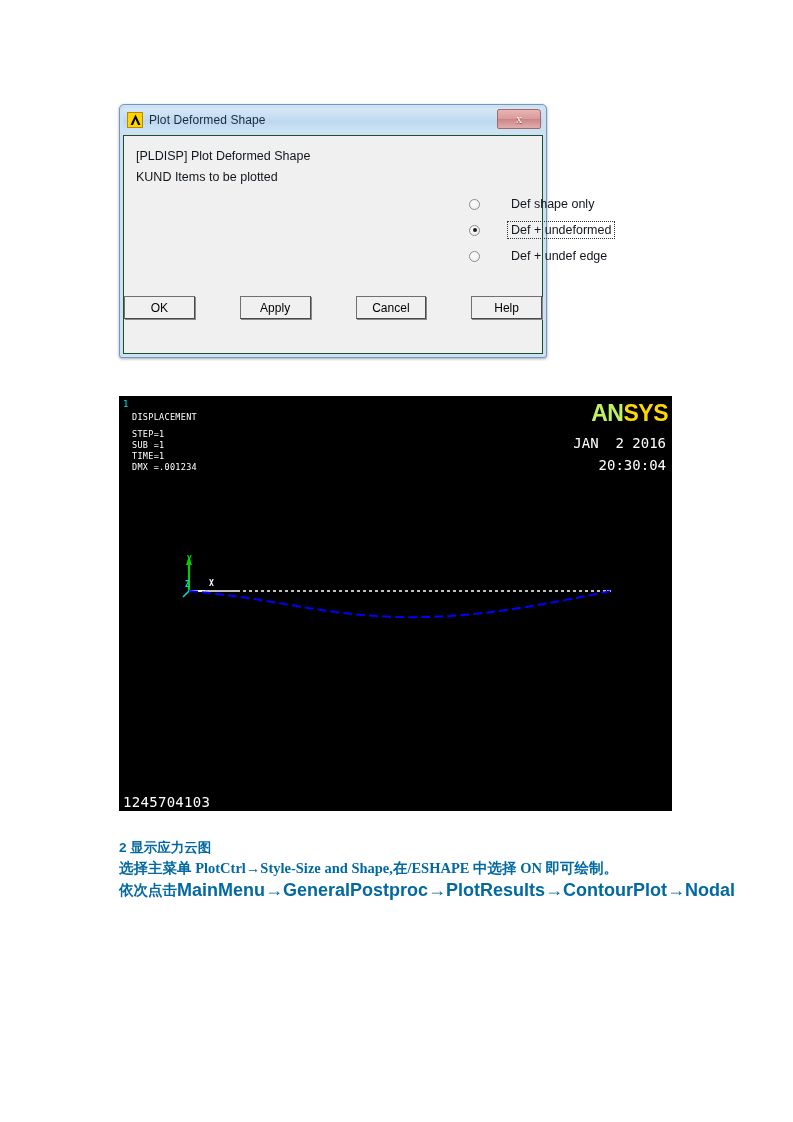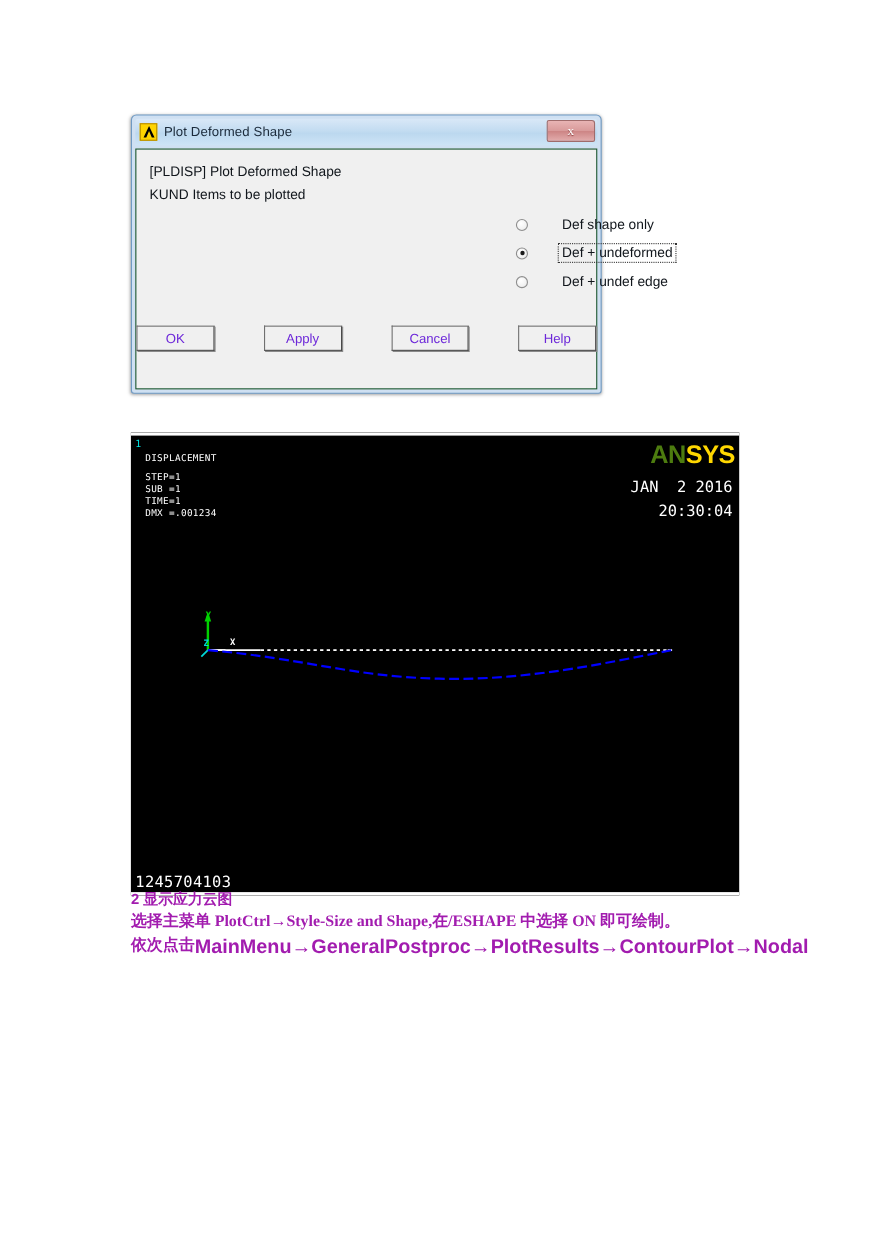--- a/index.html
+++ b/index.html
@@ -146,21 +146,21 @@
   .dlg-btn {
     width: 75px;
     height: 23px;
     background: #f0f0f0;
     border: 1px solid #707070;
     border-right-color: #4a4a4a;
     border-bottom-color: #4a4a4a;
     box-shadow: 1px 1px 0 #8a8a8a;
     box-sizing: border-box;
     font-size: 12px;
-    color: #6d28d9;
+    color: #000000;
     display: flex;
     align-items: center;
     justify-content: center;
     font-family: "Liberation Sans", sans-serif;
     cursor: pointer;
   }
 
   
   .plot {
     position: absolute;
@@ -200,21 +200,21 @@
   .ansys-logo {
     position: absolute;
     right: 4px;
     top: 8px;
     font-family: "Liberation Sans", sans-serif;
     font-weight: bold;
     font-size: 23px;
     letter-spacing: -0.5px;
     line-height: 24px;
   }
-  .ansys-logo .an  { color: #4d7c0f; }
+  .ansys-logo .an  { color: #bef264; }
   .ansys-logo .sys { color: #ffd700; }
   .plot-date {
     position: absolute;
     right: 6px;
     top: 34px;
     color: #ffffff;
     font-family: "DejaVu Sans Mono", "Liberation Mono", monospace;
     font-size: 14px;
     line-height: 11px;
     text-align: right;
@@ -233,23 +233,23 @@
     font-weight: bold;
   }
   .triad-y { left: 68px; top: 162px; color: #00d000; }
   .triad-z { left: 66px; top: 187px; color: #00d8d8; }
   .triad-x { left: 90px; top: 186px; color: #ffffff; }
 
   
   .doc-text {
     position: absolute;
     left: 119px;
-    top: 808px;
+    top: 838px;
     width: 558px;
-    color: #a21caf;
+    color: #0369a1;
   }
   .doc-h {
     font-size: 13.5px;
     font-weight: bold;
     line-height: 20px;
     font-family: "Liberation Sans", sans-serif;
   }
   .doc-p {
     font-size: 14.5px;
     line-height: 21.5px;

